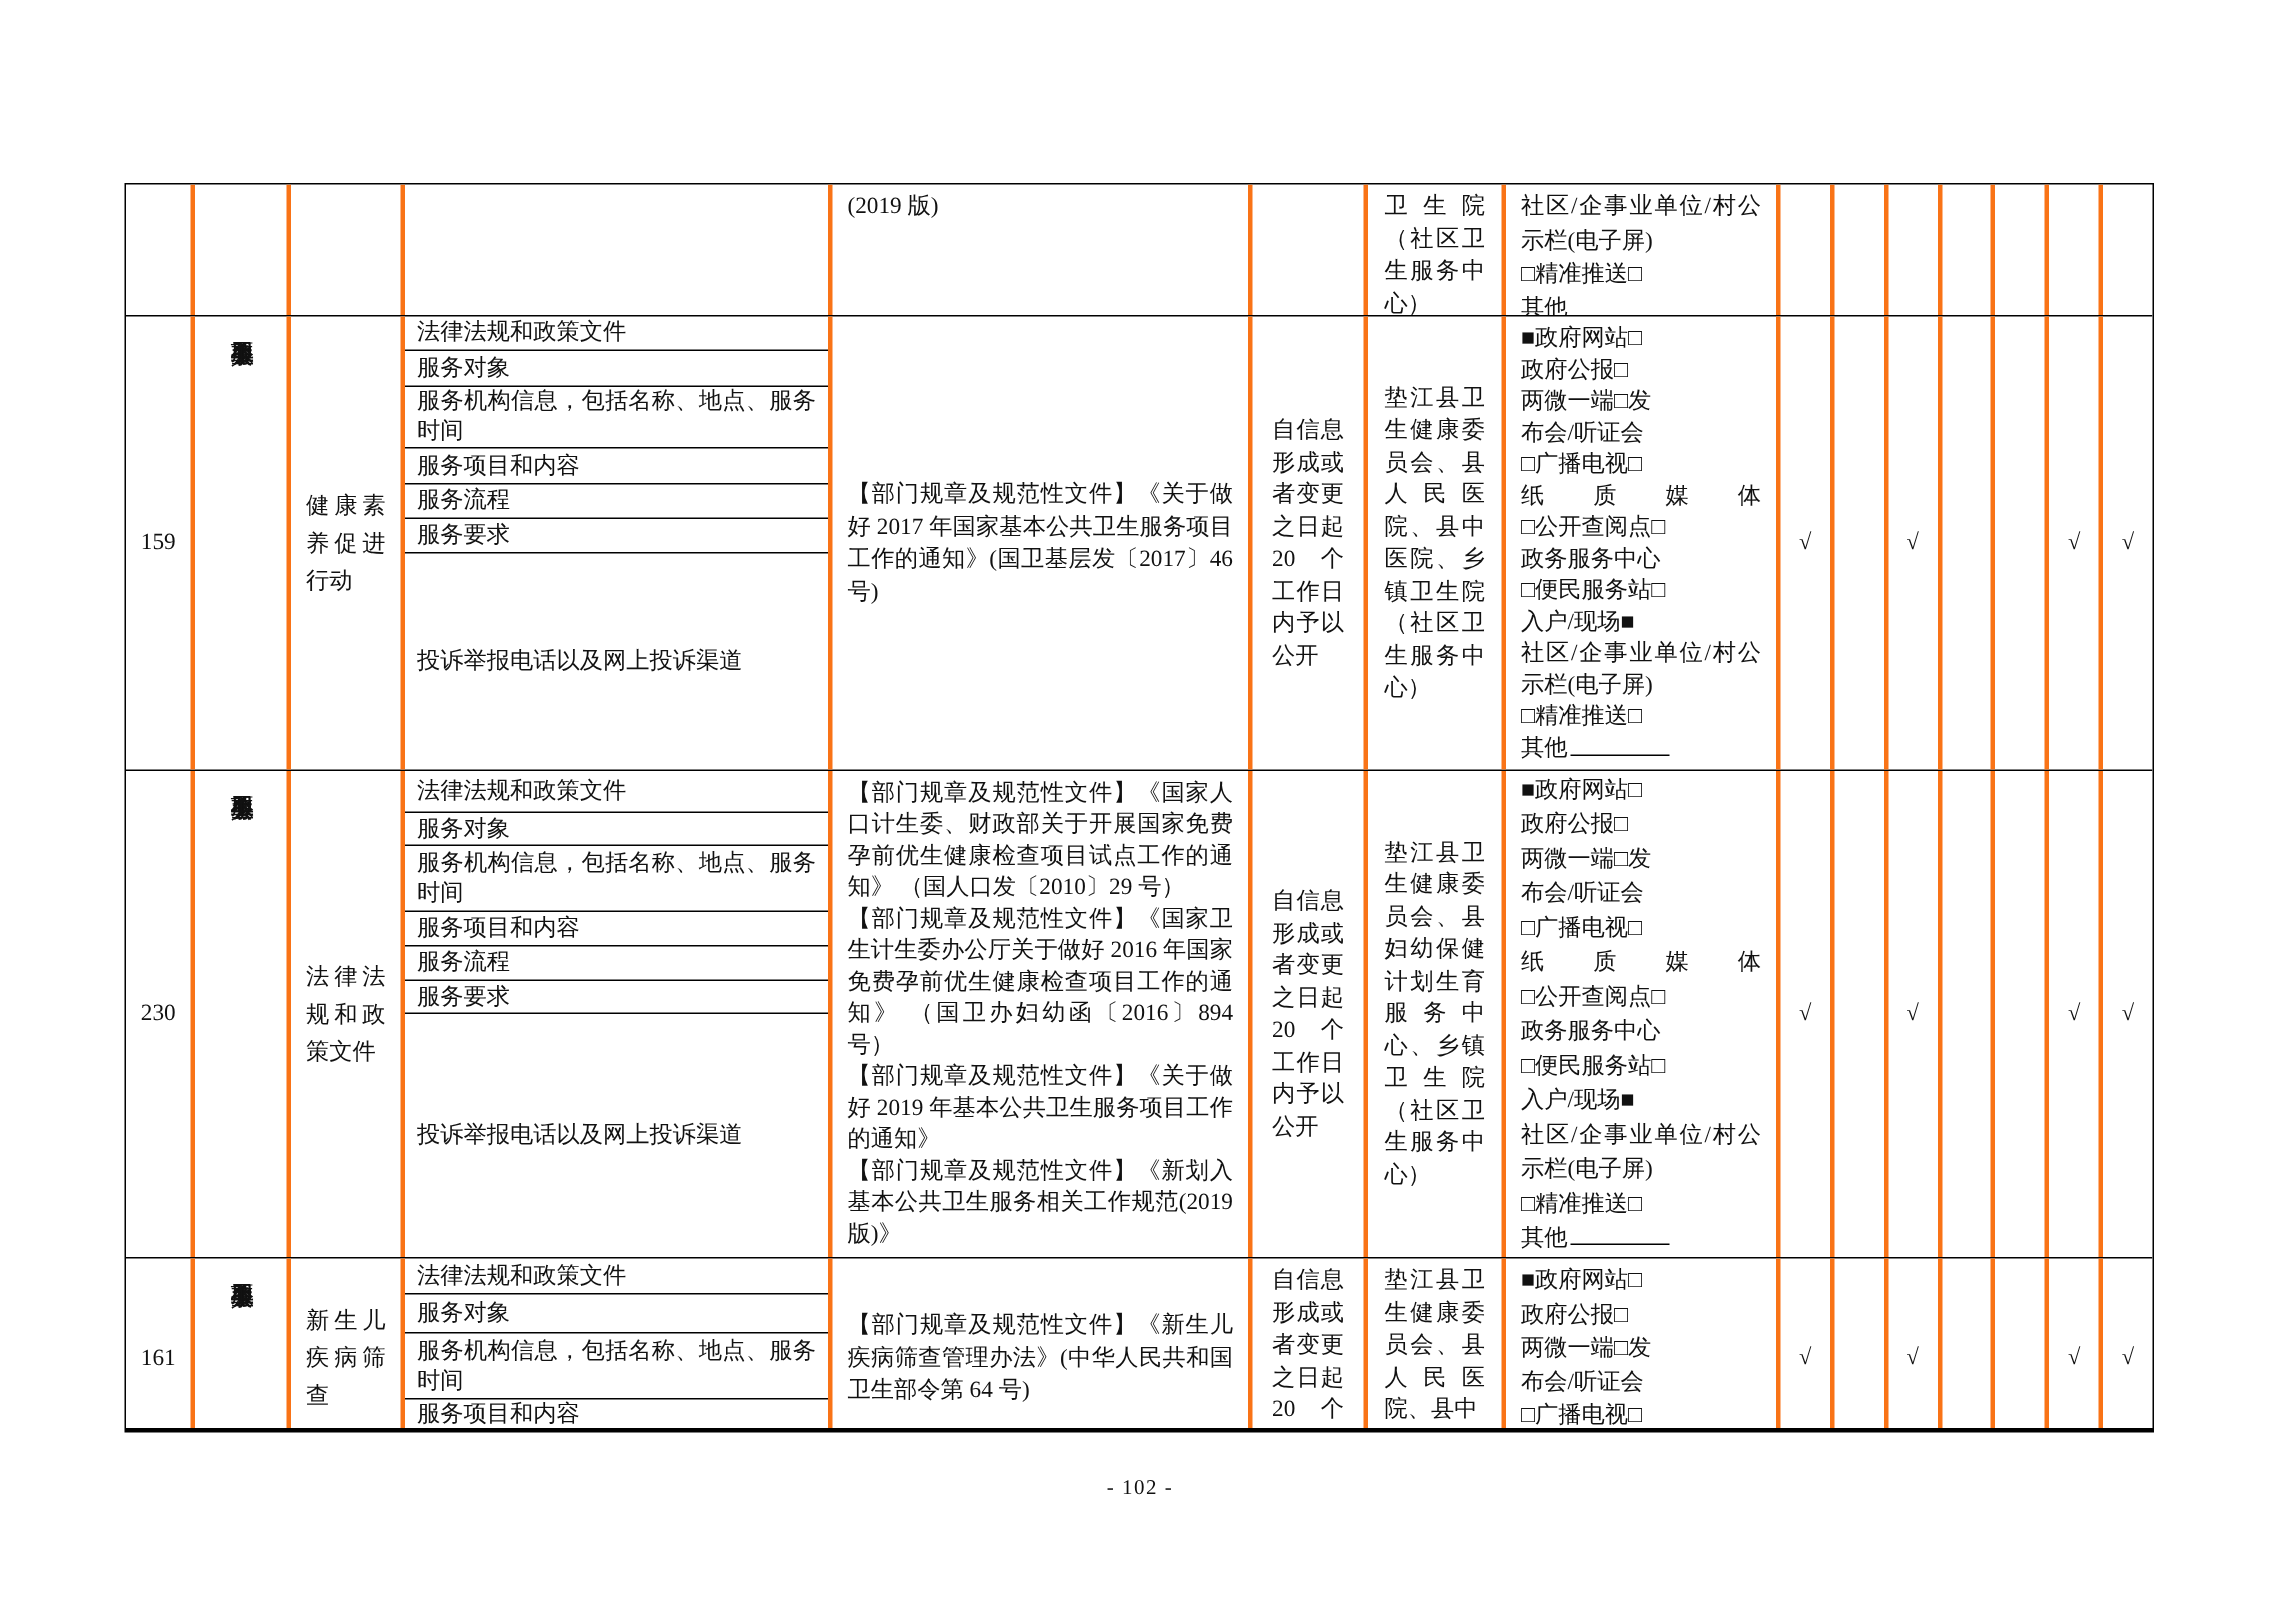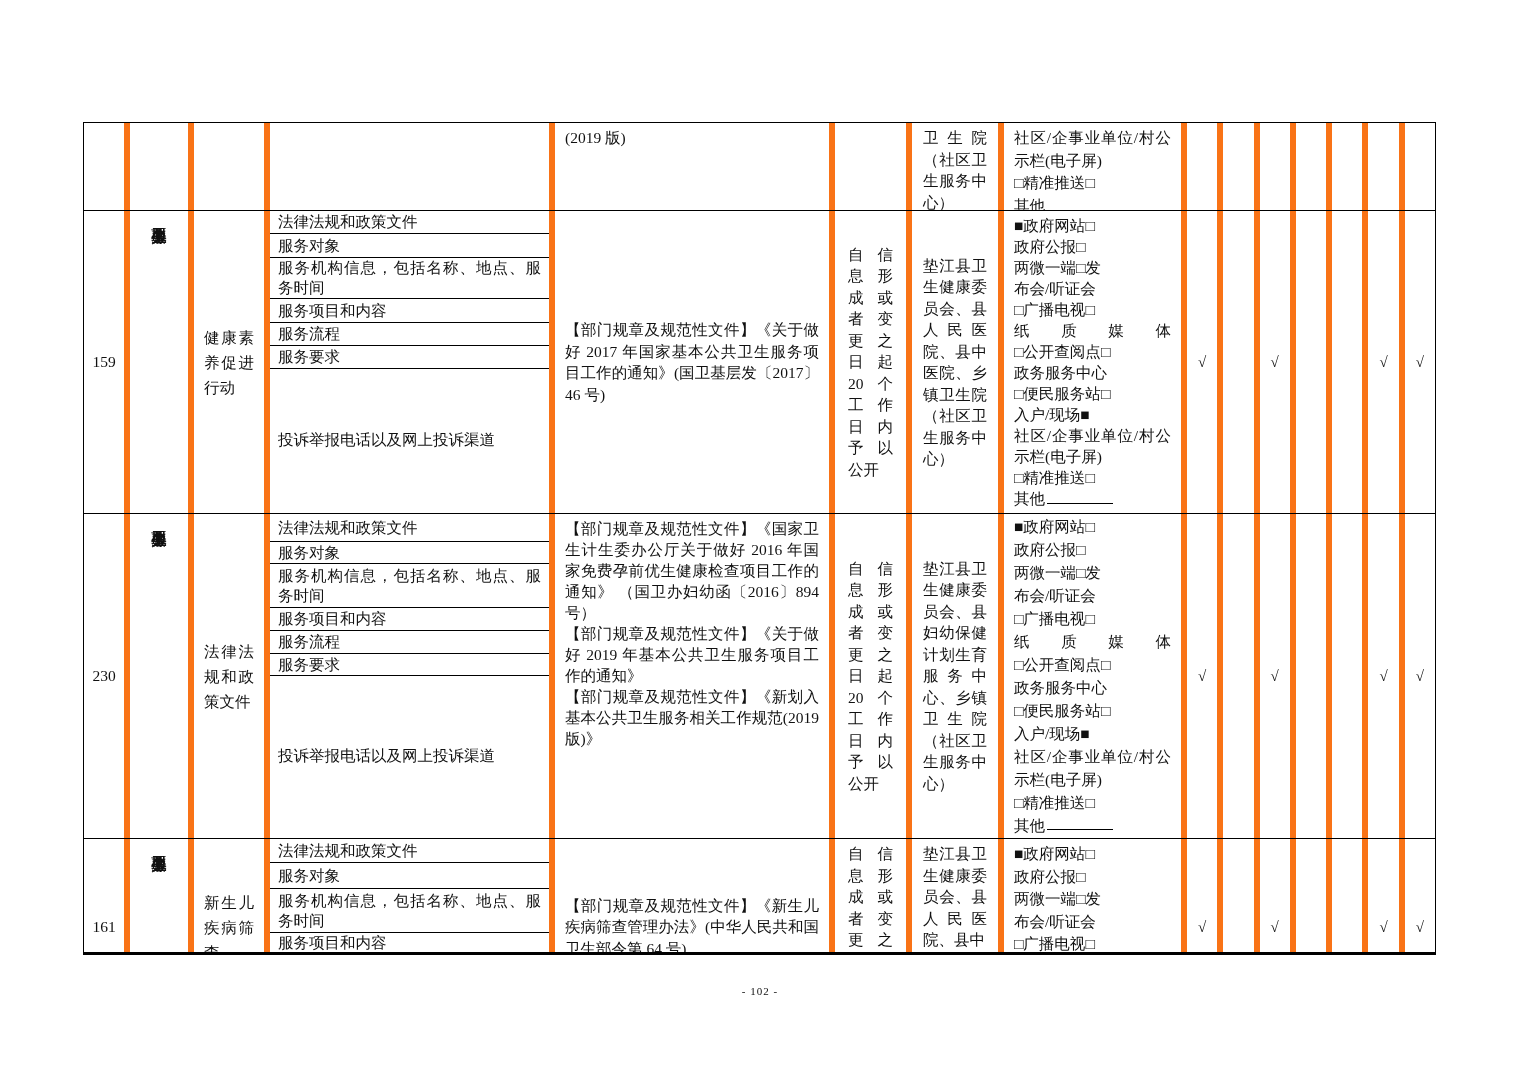--- a/index.html
+++ b/index.html
@@ -12,21 +12,21 @@
     position:absolute;left:83px;top:122px;width:1353px;height:833px;
     border:1px solid #000;border-bottom:3px solid #000;
     box-sizing:border-box;display:flex;flex-direction:column;overflow:hidden;
     font-size:15.5px;
   }
   .trow{display:flex;flex-direction:row;border-bottom:1px solid #000;box-sizing:border-box;flex:0 0 auto;}
   .trow:last-child{border-bottom:none;flex:1 1 auto;}
   .row-cont{height:88px;}
   .row-159{height:303px;}
   .row-160{height:325px;}
-  .cell{border-right:6px solid #f97316;box-sizing:border-box;overflow:hidden;}
+  .cell{border-right:3px solid #f97316;box-sizing:border-box;overflow:hidden;}
   .c-serial{width:46px;display:flex;align-items:center;justify-content:center;}
   .c-cat{width:64px;display:flex;justify-content:center;align-items:flex-start;padding-top:5px;}
   .c-item{width:76px;display:flex;flex-direction:column;justify-content:center;padding:0 10px;}
   .c-sub{width:285px;display:flex;flex-direction:column;}
   .c-content{width:280px;display:flex;flex-direction:column;padding:0 10px;}
   .c-time{width:77px;display:flex;flex-direction:column;padding:0 13px;}
   .c-subject{width:92px;display:flex;flex-direction:column;padding:0 11px;}
   .c-channels{width:183px;display:flex;flex-direction:column;padding:0 10px;}
   .c-check{flex:1 1 0;display:flex;align-items:center;justify-content:center;}
   .c-check:last-child{border-right:none;}
@@ -52,21 +52,21 @@
   .timetext,.subjtext{text-align:justify;text-justify:inter-character;line-height:21.5px;}
   .subjtext{line-height:21.5px;}
   .chline{display:flex;justify-content:flex-start;line-height:22.5px;flex:0 0 auto;}
   .row-159 .chline{line-height:21px;}
   .row-160 .chline{line-height:23px;}
   .chspread{display:flex;justify-content:space-between;}
   .under{display:inline-block;width:66px;border-bottom:1px solid #000;height:15px;margin-left:2px;}
   .checkmark{font-size:15px;}
   .page-num{
     position:absolute;left:0;right:0;top:985px;text-align:center;
-    font-size:11px;letter-spacing:1px;
+    font-size:14px;letter-spacing:1px;
   }
 </style>
 </head>
 <body>
 
 <div class="doc-table">
 
   <div class="trow row-cont">
     <div class="cell c-serial"></div>
     <div class="cell c-cat"></div>
@@ -270,20 +270,21 @@
           <span>服务流程</span>
         </div>
         <div class="sub">
           <span>服务要求</span>
         </div>
         <div class="sub fill">
           <span class="jtext">投诉举报电话以及网上投诉渠道</span>
         </div>
       </div>
     <div class="cell c-content v-top">
+        <p class="para">【部门规章及规范性文件】《国家人口计生委、财政部关于开展国家免费孕前优生健康检查项目试点工作的通知》 （国人口发〔2010〕29 号）</p>
         <p class="para">【部门规章及规范性文件】《国家卫生计生委办公厅关于做好 2016 年国家免费孕前优生健康检查项目工作的通知》 （国卫办妇幼函〔2016〕894 号）</p>
         <p class="para">【部门规章及规范性文件】《关于做好 2019 年基本公共卫生服务项目工作的通知》</p>
         <p class="para">【部门规章及规范性文件】《新划入基本公共卫生服务相关工作规范(2019 版)》</p>
       </div>
     <div class="cell c-time v-center">
       <div class="timetext">自信息形成或者变更之日起 20 个工作日内予以公开</div>
     </div>
     <div class="cell c-subject v-center">
       <div class="subjtext">垫江县卫生健康委员会、县妇幼保健计划生育服务中心、乡镇卫生院（社区卫生服务中心）</div>
     </div>

